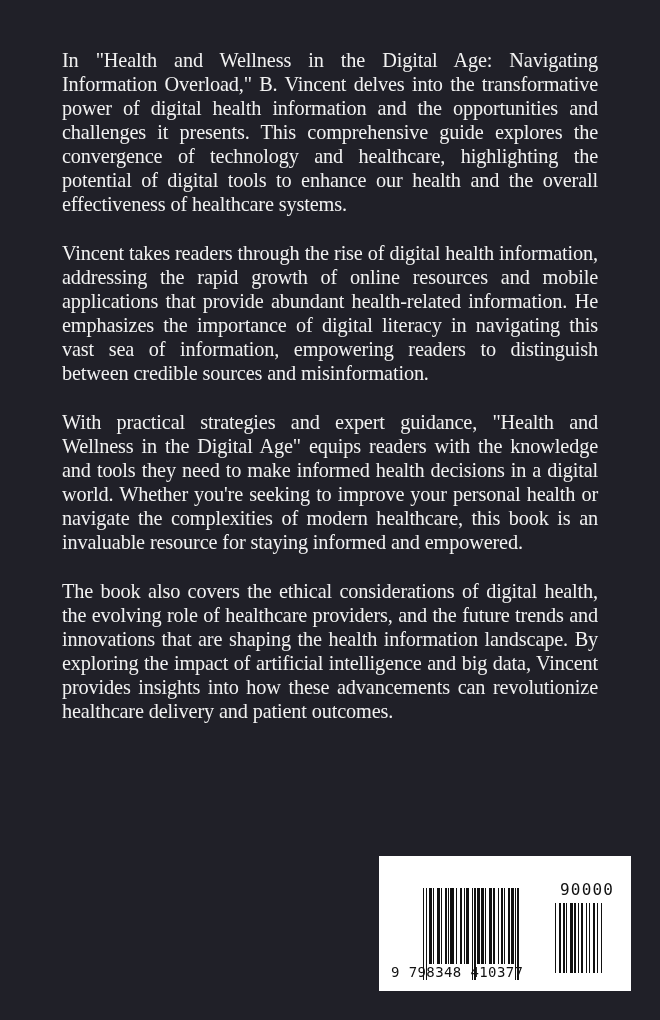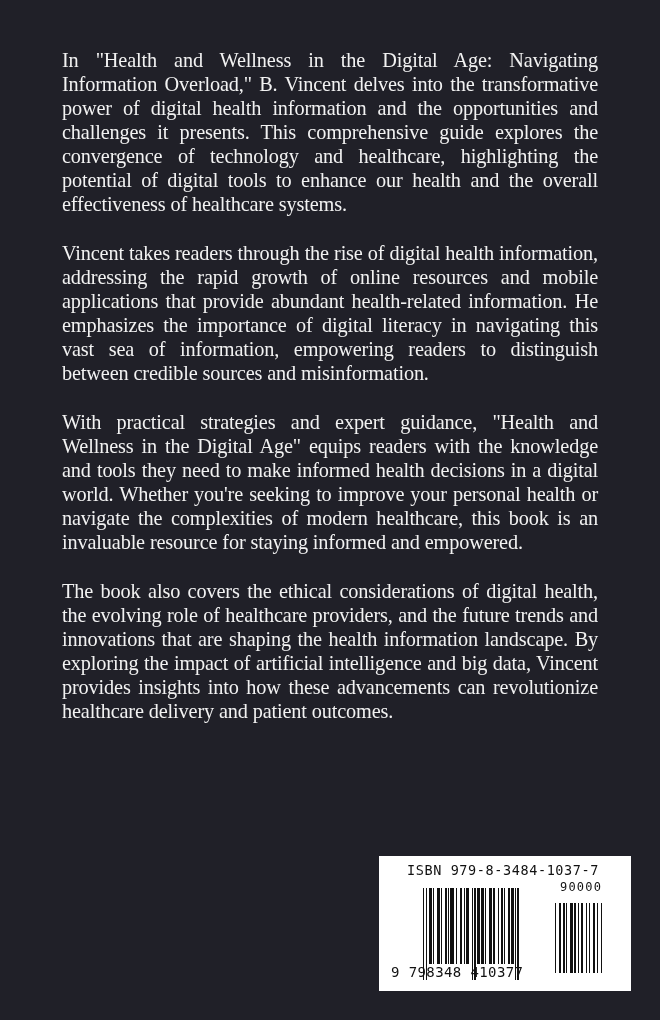--- a/index.html
+++ b/index.html
@@ -43,21 +43,21 @@
       font-family: "DejaVu Sans Mono", "Liberation Mono", monospace;
       font-size: 13.5px;
       color: #111;
       letter-spacing: 0.6px;
     }
     .price-code {
       position: absolute;
       left: 181px;
       top: 24px;
       font-family: "DejaVu Sans Mono", "Liberation Mono", monospace;
-      font-size: 12px;
+      font-size: 16px;
       color: #111;
       letter-spacing: 1.2px;
     }
     .bars-main {
       position: absolute;
       left: 44px;
       top: 32px;
       height: 92px;
       width: 120px;
       display: flex;
@@ -94,21 +94,20 @@
 <body>
 
 <div class="blurb">
   <p>In "Health and Wellness in the Digital Age: Navigating Information Overload," B. Vincent delves into the transformative power of digital health information and the opportunities and challenges it presents. This comprehensive guide explores the convergence of technology and healthcare, highlighting the potential of digital tools to enhance our health and the overall effectiveness of healthcare systems.</p>
   <p>Vincent takes readers through the rise of digital health information, addressing the rapid growth of online resources and mobile applications that provide abundant health-related information. He emphasizes the importance of digital literacy in navigating this vast sea of information, empowering readers to distinguish between credible sources and misinformation.</p>
   <p>With practical strategies and expert guidance, "Health and Wellness in the Digital Age" equips readers with the knowledge and tools they need to make informed health decisions in a digital world. Whether you're seeking to improve your personal health or navigate the complexities of modern healthcare, this book is an invaluable resource for staying informed and empowered.</p>
   <p>The book also covers the ethical considerations of digital health, the evolving role of healthcare providers, and the future trends and innovations that are shaping the health information landscape. By exploring the impact of artificial intelligence and big data, Vincent provides insights into how these advancements can revolutionize healthcare delivery and patient outcomes.</p>
 </div>
 
 <div class="barcode-box">
-  <div class="isbn-line">ISBN 979-8-3484-1037-7</div>
   <div class="price-code">90000</div>
 
   <div class="bars-main">
     <div class="bar long" style="width:1.3px"></div>
       <div class="gap" style="width:1.3px"></div>
     <div class="bar long" style="width:1.3px"></div>
       <div class="gap" style="width:2px"></div>
     <div class="bar short" style="width:3px"></div>
       <div class="gap" style="width:1.3px"></div>
     <div class="bar short" style="width:1.3px"></div>

